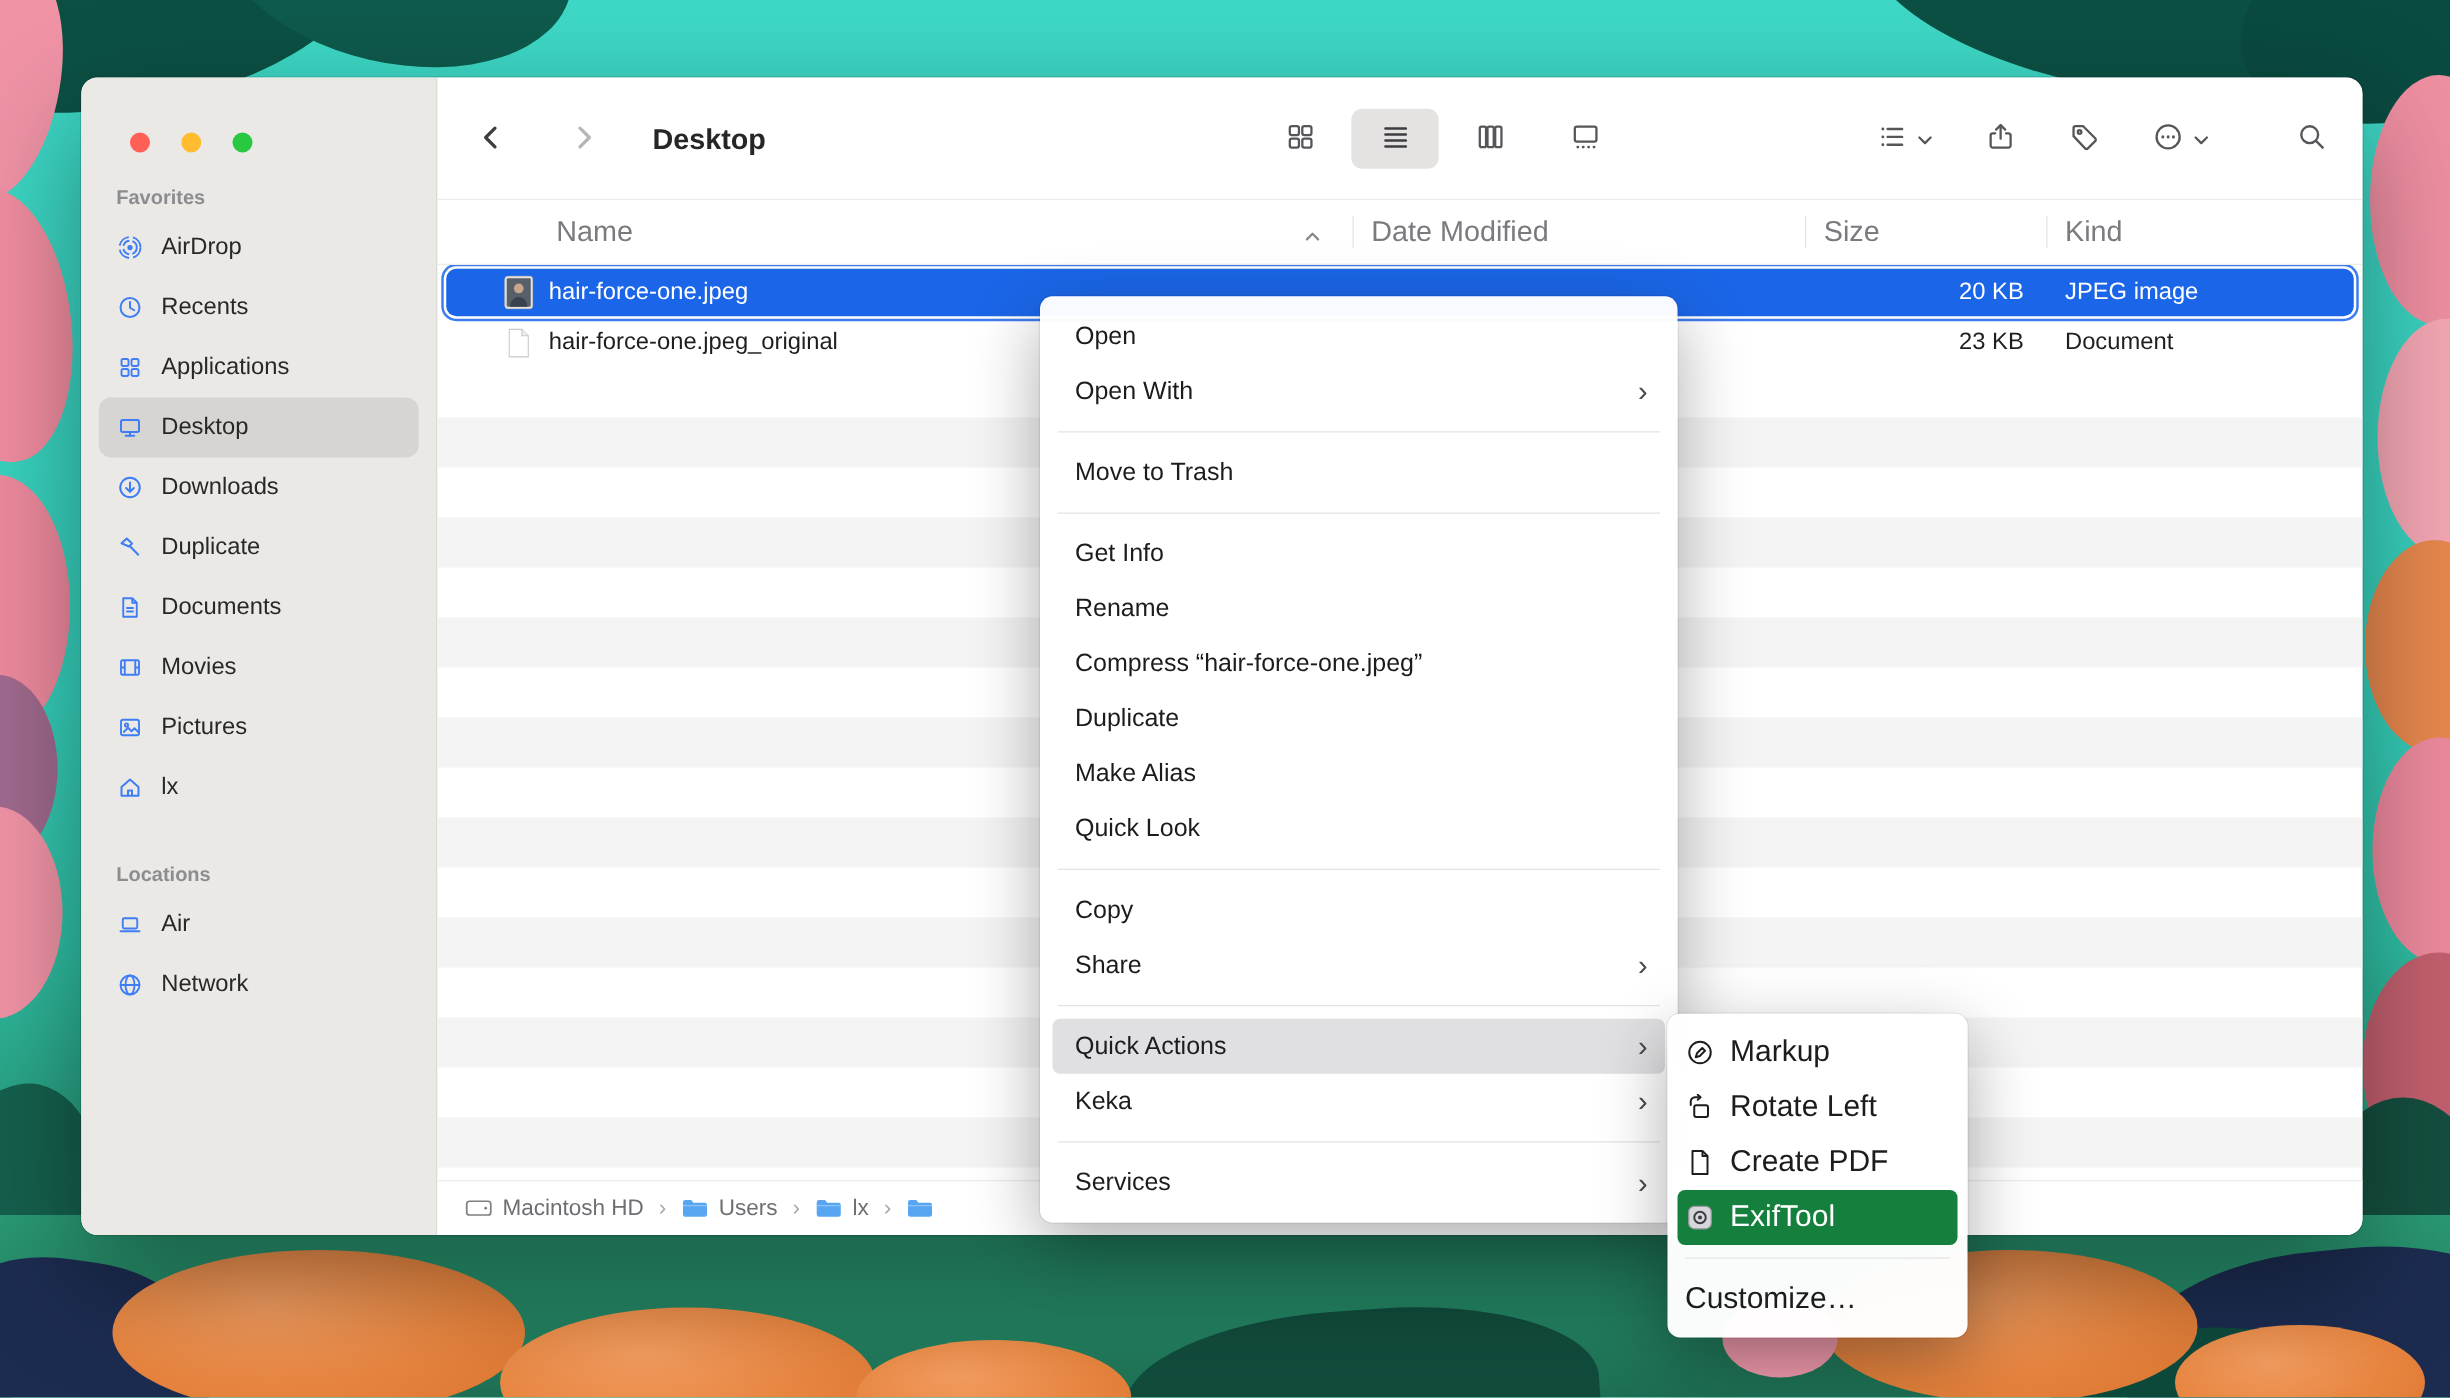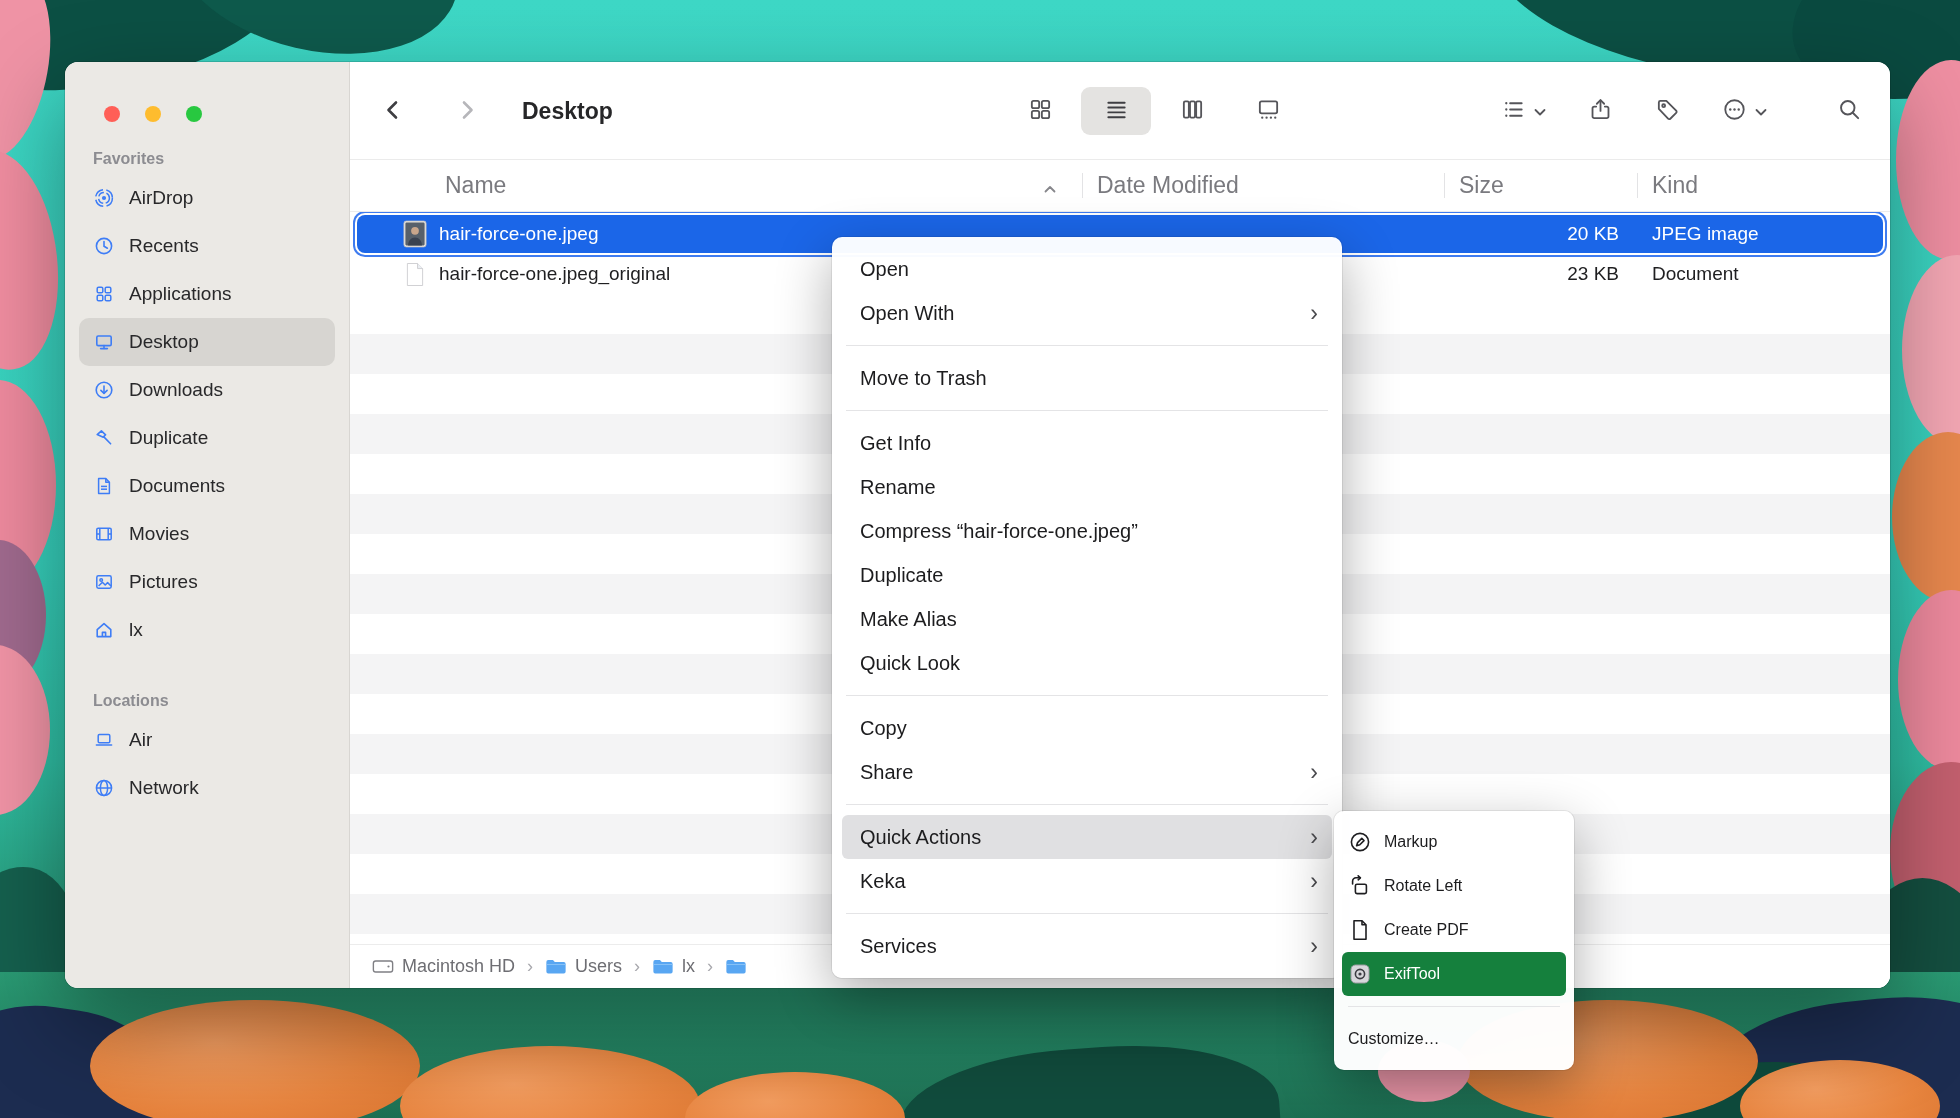--- a/index.html
+++ b/index.html
@@ -77,21 +77,21 @@
        box-shadow:0 18px 55px rgba(0,0,0,.32),0 0 0 1px rgba(0,0,0,.07);padding:10px 0;z-index:50}
   .mi{height:44px;display:flex;align-items:center;padding:0 24px 0 28px;font-size:20px;color:#1c1c1e;cursor:default}
   .mi .lbl{flex:1;white-space:nowrap}
   .mi-chevron{font-size:23px;color:#4a4a4e;line-height:1}
   .mi.hover{background:#e0e0e2;border-radius:6px;margin:0 10px;padding:0 14px 0 18px}
   .menu-sep{height:1px;background:#e4e4e6;margin:10px 14px}
 
   
   .sub{position:absolute;left:1334px;top:811px;width:240px;background:rgba(255,255,255,.98);border-radius:10px;
        box-shadow:0 18px 55px rgba(0,0,0,.32),0 0 0 1px rgba(0,0,0,.07);padding:9px 0;z-index:60}
-  .smi{height:44px;display:flex;align-items:center;gap:12px;padding:0 14px;font-size:16px;color:#1c1c1e;cursor:default}
+  .smi{height:44px;display:flex;align-items:center;gap:12px;padding:0 14px;font-size:24px;color:#1c1c1e;cursor:default}
   .smi.sel{background:#15803d;color:#fff;margin:0 8px;padding:0 6px;border-radius:6px}
   .smi .s-icon{width:24px;display:flex;justify-content:center;align-items:center}
 </style>
 </head>
 <body>
 
 <div class="wall">
   <div class="shape" style="left:-70px;top:-150px;width:380px;height:230px;background:#0c5044;transform:rotate(-9deg);border-radius:45% 55% 60% 40%"></div>
   <div class="shape" style="left:170px;top:-125px;width:290px;height:175px;background:#0e5a4c;transform:rotate(13deg);border-radius:50%"></div>
   <div class="shape" style="left:1490px;top:-145px;width:540px;height:225px;background:#0c5044;transform:rotate(7deg);border-radius:45%"></div>

